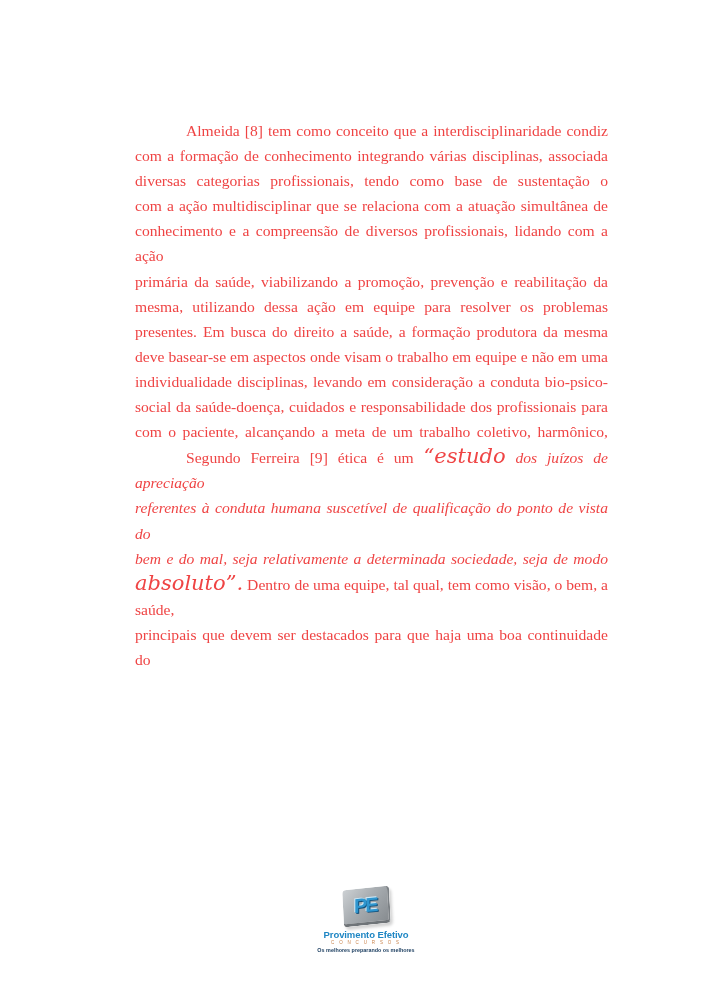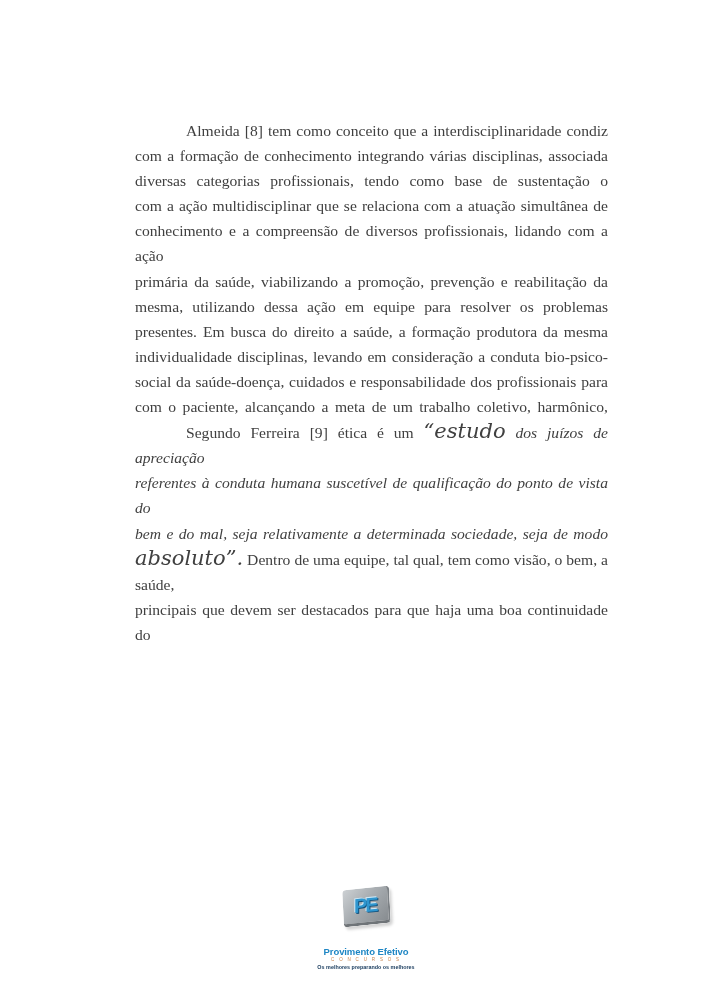--- a/index.html
+++ b/index.html
@@ -13,21 +13,21 @@
   .page {
     position: absolute; inset: 0;
     background: #ffffff;
   }
   
   .text-block {
     position: absolute;
     left: 135px; top: 118px; width: 473px;
     font-size: 15.6px;
     line-height: 25.1px;
-    color: #404040;
+    color: #ef4444;
   }
   .line {
     text-align: justify;
     text-align-last: justify;
   }
   .line.first { text-indent: 51px; }
   .line.last  { text-align-last: left; }
   .s-n { font-style: normal; }
   .s-i { font-style: italic; }
   .s-q {
@@ -54,21 +54,21 @@
     display: flex; align-items: center; justify-content: center;
   }
   .logo-icon-text {
     font-weight: bold; font-size: 20px;
     color: #2f96cf;
     letter-spacing: -2px;
     text-shadow: 1px 1px 0 #14507a, -1px -1px 0 #cfe9f7;
     transform: skewX(-3deg);
   }
   .logo-name {
-    margin-top: 18px;
+    margin-top: 1px;
     color: #1e86c4;
     font-weight: bold;
     font-size: 9.5px;
     letter-spacing: -0.1px;
     line-height: 11px;
     white-space: nowrap;
   }
   .logo-subtitle {
     color: #c9854f;
     font-size: 6px;
@@ -96,20 +96,21 @@
 
   <div class="text-block">
       <div class="line first"><span class="s-n">Almeida [8] tem como conceito que a interdisciplinaridade condiz</span></div>
       <div class="line"><span class="s-n">com a formação de conhecimento integrando várias disciplinas, associada</span></div>
       <div class="line"><span class="s-n">diversas categorias profissionais, tendo como base de sustentação o</span></div>
       <div class="line"><span class="s-n">com a ação multidisciplinar que se relaciona com a atuação simultânea de</span></div>
       <div class="line"><span class="s-n">conhecimento e a compreensão de diversos profissionais, lidando com a ação</span></div>
       <div class="line"><span class="s-n">primária da saúde, viabilizando a promoção, prevenção e reabilitação da</span></div>
       <div class="line"><span class="s-n">mesma, utilizando dessa ação em equipe para resolver os problemas</span></div>
       <div class="line"><span class="s-n">presentes. Em busca do direito a saúde, a formação produtora da mesma</span></div>
+      <div class="line"><span class="s-n">deve basear-se em aspectos onde visam o trabalho em equipe e não em uma</span></div>
       <div class="line"><span class="s-n">individualidade disciplinas, levando em consideração a conduta bio-psico-</span></div>
       <div class="line"><span class="s-n">social da saúde-doença, cuidados e responsabilidade dos profissionais para</span></div>
       <div class="line"><span class="s-n">com o paciente, alcançando a meta de um trabalho coletivo, harmônico,</span></div>
       <div class="line first"><span class="s-n">Segundo Ferreira [9] ética é um </span><span class="s-q">“estudo</span><span class="s-i"> dos juízos de apreciação</span></div>
       <div class="line"><span class="s-i">referentes à conduta humana suscetível de qualificação do ponto de vista do</span></div>
       <div class="line"><span class="s-i">bem e do mal, seja relativamente a determinada sociedade, seja de modo</span></div>
       <div class="line"><span class="s-q">absoluto”.</span><span class="s-n"> Dentro de uma equipe, tal qual, tem como visão, o bem, a saúde,</span></div>
       <div class="line last"><span class="s-n">principais que devem ser destacados para que haja uma boa continuidade do</span></div>
     </div>
 

